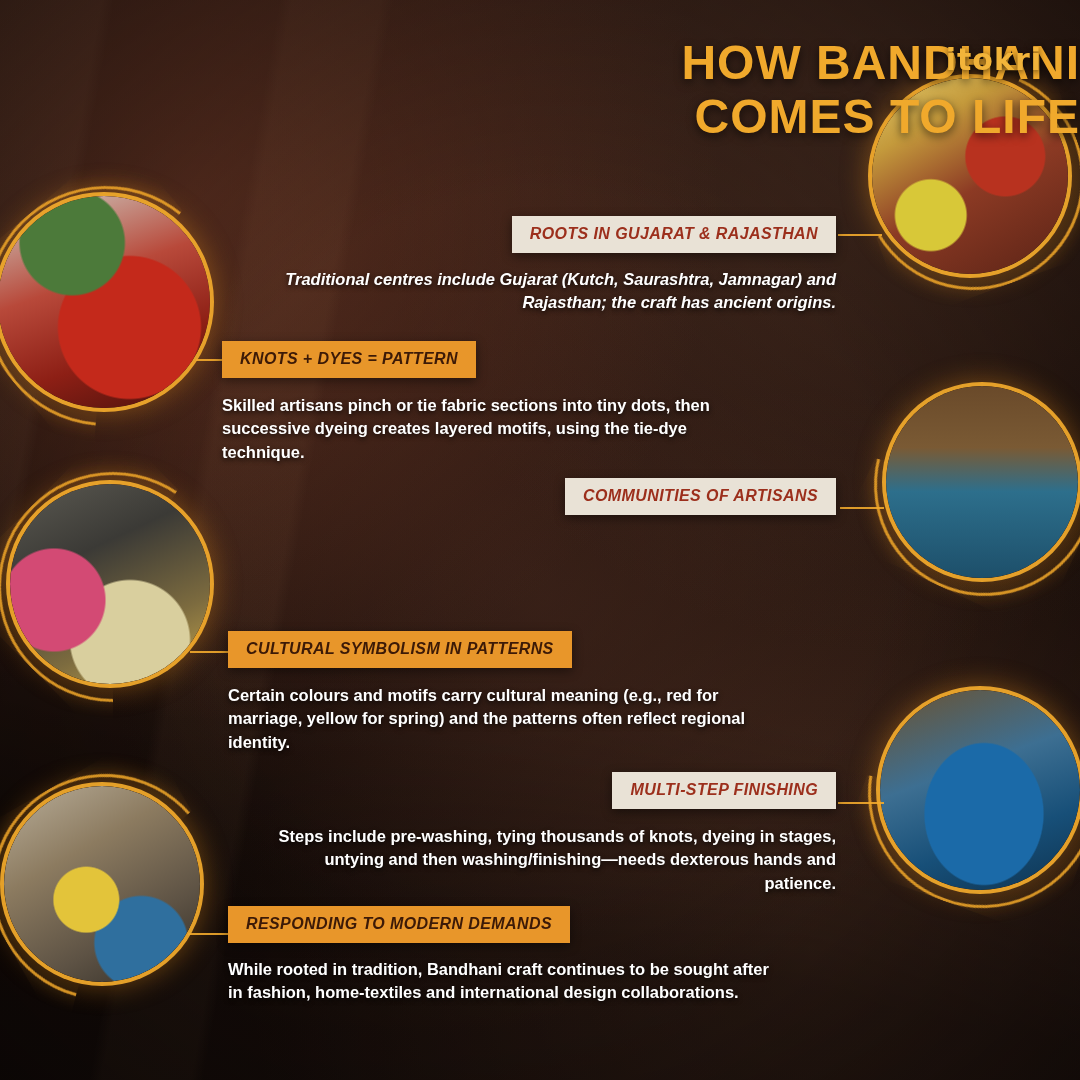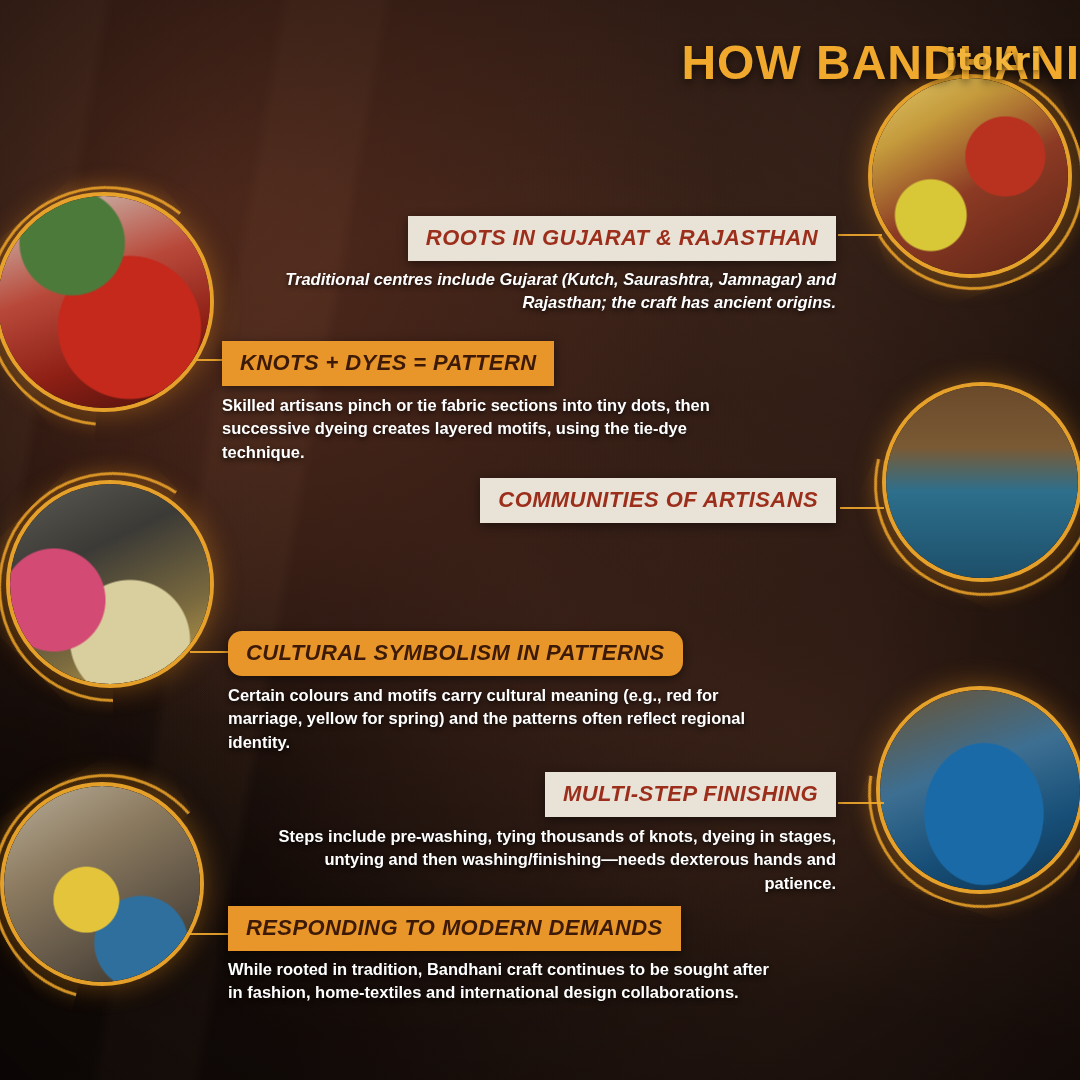--- a/index.html
+++ b/index.html
@@ -76,21 +76,21 @@
     border:3px solid rgba(242,170,44,0.85);
     z-index:3;
     clip-path:polygon(50% 50%, 100% 0, 100% 100%, 0 100%, 0 60%);
     filter:drop-shadow(0 0 8px rgba(242,150,30,.5));
   }
 
   
   .chip{
     position:absolute;
     padding:9px 18px 10px 18px;
-    font-size:22px;
+    font-size:16px;
     font-weight:bold;
     font-style:italic;
     letter-spacing:0.4px;
     z-index:7;
     white-space:nowrap;
     box-shadow:0 3px 10px rgba(0,0,0,.45);
   }
   .chip.cream{background:#e9e2d6;color:#9c2f1c;}
   .chip.orange{background:#e8962a;color:#3c1a07;}
 
@@ -113,20 +113,21 @@
     z-index:5;
   }
 </style>
 </head>
 <body>
 
 <div id="page">
 
   <div class="title">
     <span>HOW BANDHANI</span>
+    <span class="l2">COMES TO LIFE</span>
   </div>
 
   <div class="logo">
     <span>itokri</span>
   </div>
 
   <div class="photo" style="left:872px;top:78px;width:196px;height:196px;">
     <div class="inner" style="background:
         radial-gradient(circle at 30% 70%, #d8c838 0 18%, rgba(0,0,0,0) 19%),
         radial-gradient(circle at 68% 40%, #b8321f 0 22%, rgba(0,0,0,0) 23%),
@@ -178,21 +179,21 @@
   <div class="body right" style="right:244px;top:268px;width:566px;font-style:italic;">Traditional centres include Gujarat (Kutch, Saurashtra, Jamnagar) and Rajasthan; the craft has ancient origins.</div>
 
   <div class="connector" style="left:196px;top:359px;width:36px;"></div>
   <div class="chip orange" style="left:222px;top:341px;">KNOTS + DYES = PATTERN</div>
   <div class="body left" style="left:222px;top:394px;width:520px;">Skilled artisans pinch or tie fabric sections into tiny dots, then successive dyeing creates layered motifs, using the tie-dye technique.</div>
 
   <div class="connector" style="left:840px;top:507px;width:44px;"></div>
   <div class="chip cream" style="right:244px;top:478px;">COMMUNITIES OF ARTISANS</div>
 
   <div class="connector" style="left:190px;top:651px;width:40px;"></div>
-  <div class="chip orange" style="left:228px;top:631px;border-radius:14px;">CULTURAL SYMBOLISM IN PATTERNS</div>
+  <div class="chip orange" style="left:228px;top:631px;">CULTURAL SYMBOLISM IN PATTERNS</div>
   <div class="body left" style="left:228px;top:684px;width:530px;">Certain colours and motifs carry cultural meaning (e.g., red for marriage, yellow for spring) and the patterns often reflect regional identity.</div>
 
   <div class="connector" style="left:838px;top:802px;width:46px;"></div>
   <div class="chip cream" style="right:244px;top:772px;">MULTI-STEP FINISHING</div>
   <div class="body right" style="right:244px;top:825px;width:566px;">Steps include pre-washing, tying thousands of knots, dyeing in stages, untying and then washing/finishing—needs dexterous hands and patience.</div>
 
   <div class="connector" style="left:188px;top:933px;width:42px;"></div>
   <div class="chip orange" style="left:228px;top:906px;">RESPONDING TO MODERN DEMANDS</div>
   <div class="body left" style="left:228px;top:958px;width:560px;">While rooted in tradition, Bandhani craft continues to be sought after in fashion, home-textiles and international design collaborations.</div>
 

